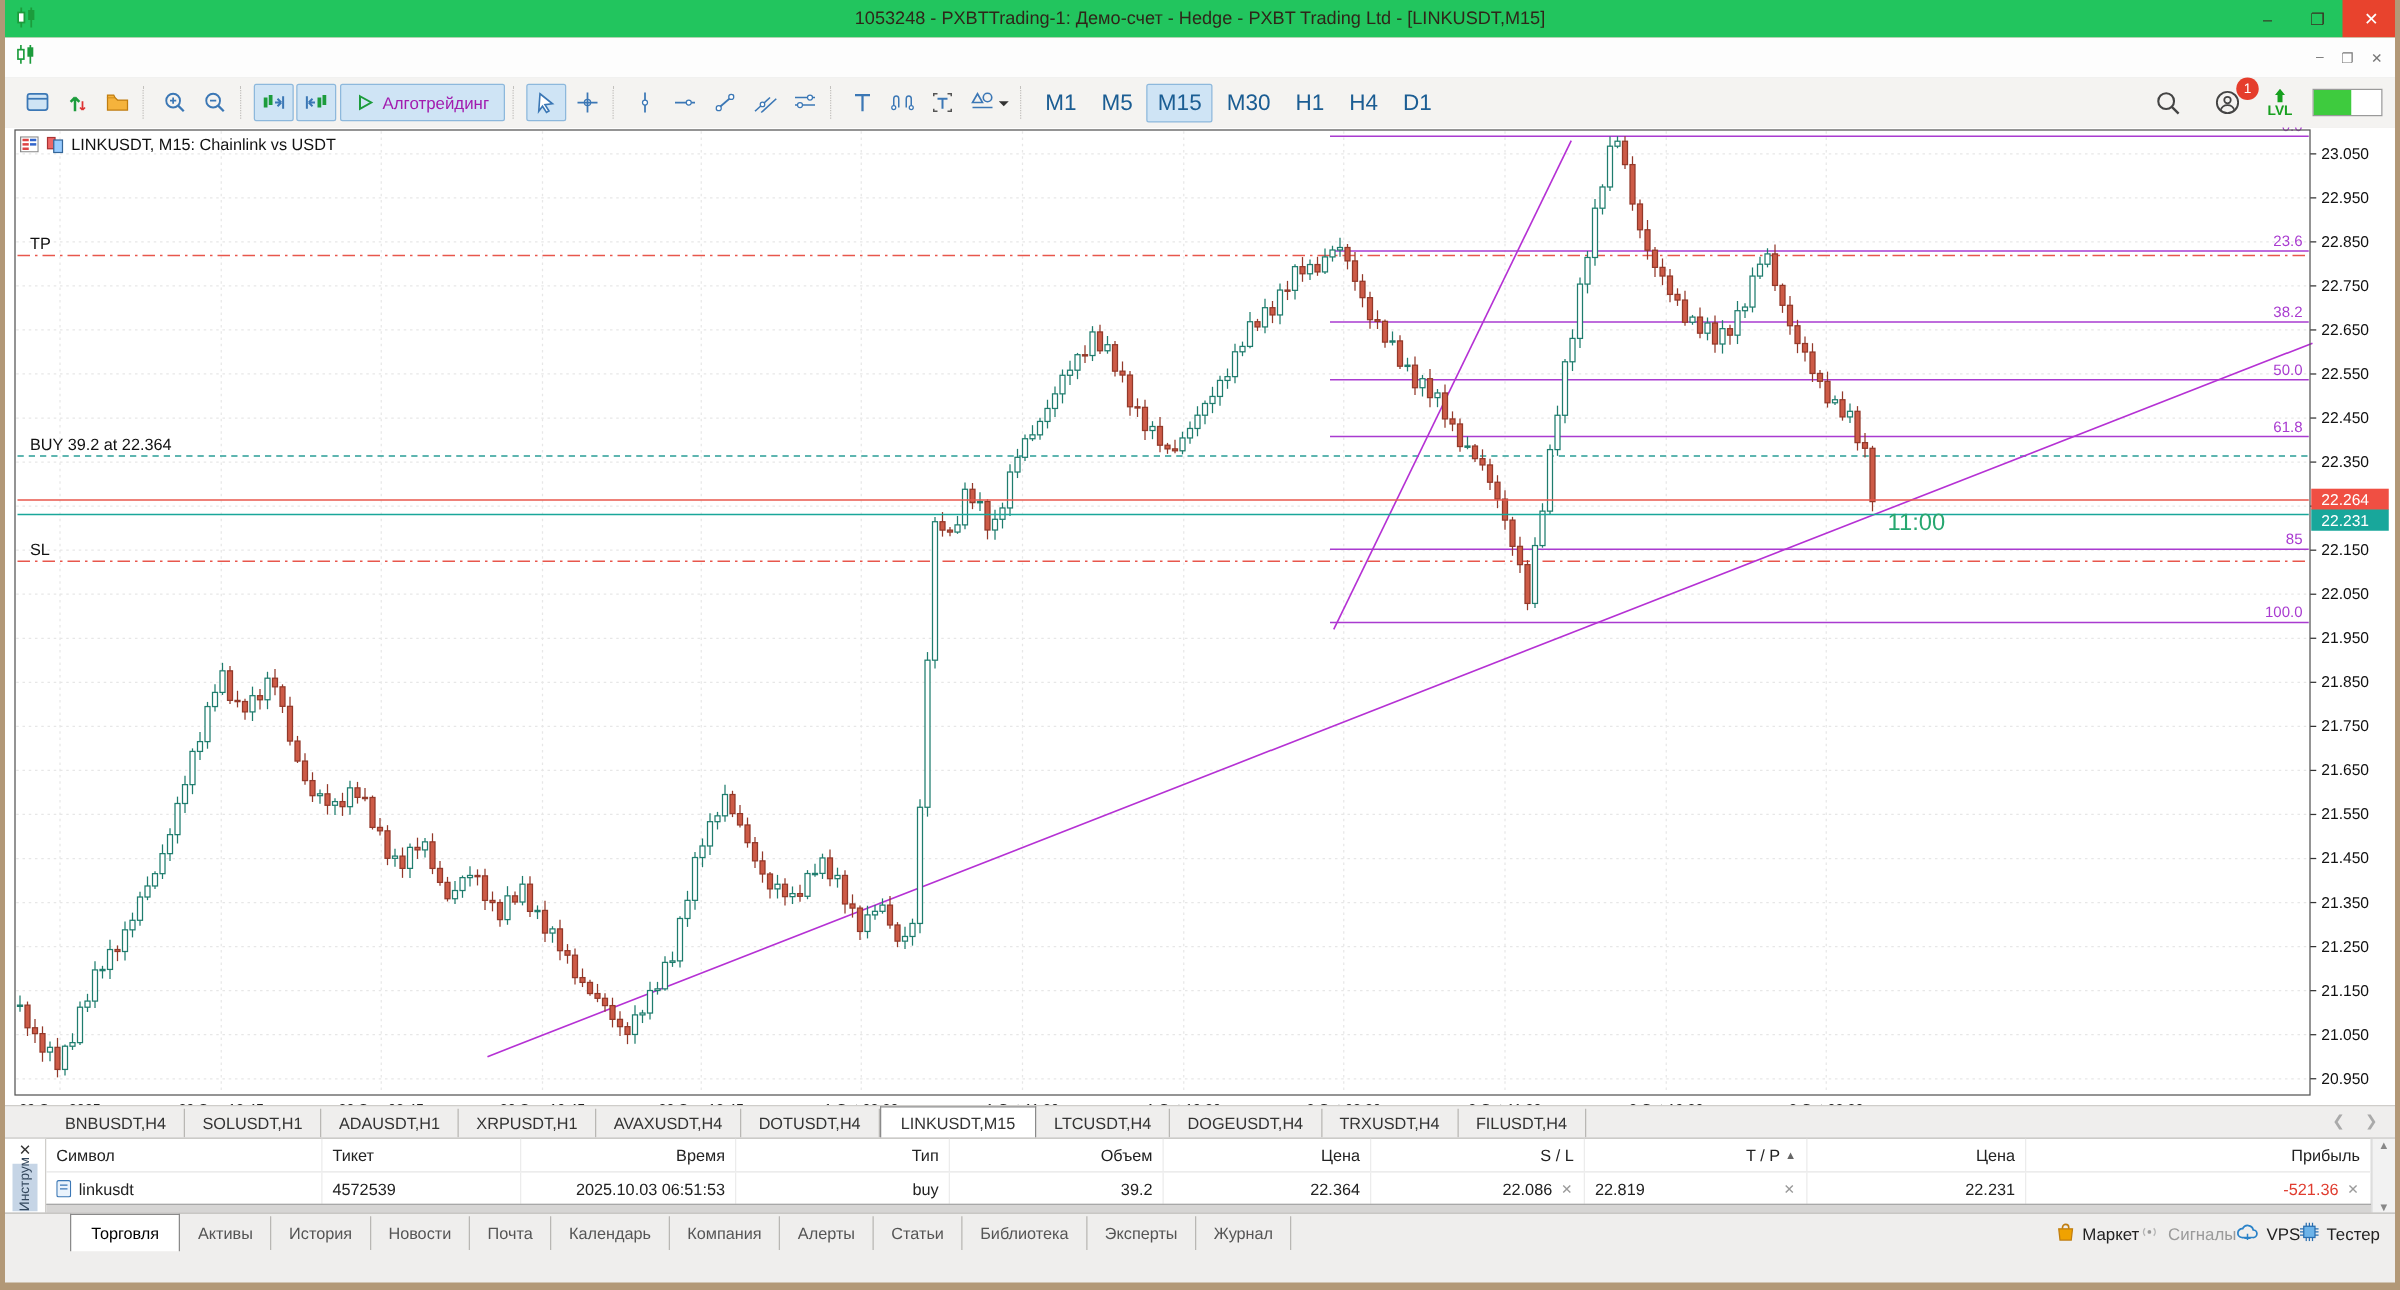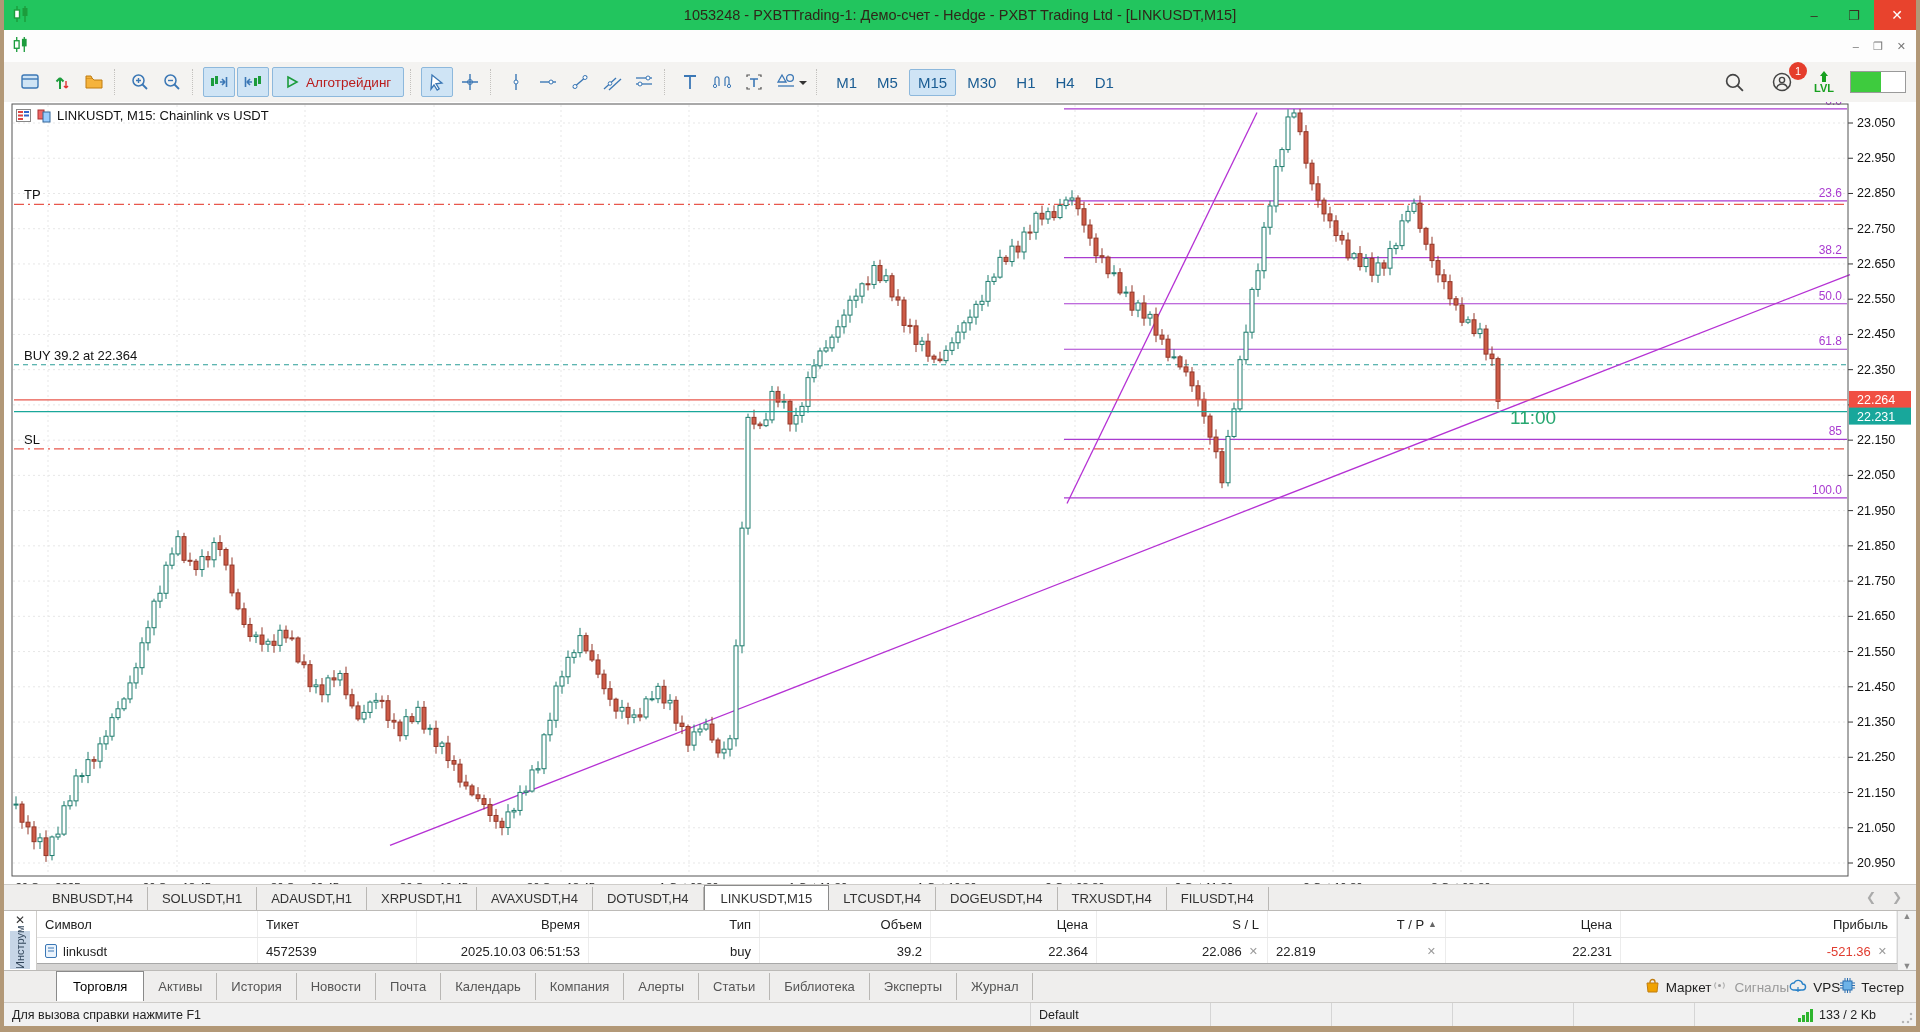--- a/index.html
+++ b/index.html
@@ -22,22 +22,22 @@
   .menu-item{padding:0 13px;font-size:13.5px;color:#111;line-height:32px;cursor:default;}
   .childctl{position:absolute;right:10px;top:0;height:32px;display:flex;align-items:center;gap:14px;
             color:#777;font-size:11px;}
   
   .toolbar{position:absolute;left:0;top:62px;width:1912px;height:40px;background:#f4f3f1;
            border-bottom:1px solid #d7d5d2;display:flex;align-items:center;}
   .tbsep{width:5px;height:26px;margin:0 4px;border-left:1px dotted #c3c1be;}
   .tbi{width:30px;height:28px;display:flex;align-items:center;justify-content:center;border-radius:2px;margin:0 1px;}
   .tbi.active{background:#cfe4f5;border:1px solid #8db8dc;}
   .algo-btn{display:flex;align-items:center;gap:7px;height:28px;padding:0 12px;background:#cfe4f5;
-            border:1px solid #8db8dc;border-radius:2px;font-size:13.5px;color:#b91c1c;margin:0 2px;}
-  .tf{font-size:15px;color:#1b5d93;padding:5px 9px;border-radius:2px;margin:0 1px;}
+            border:1px solid #8db8dc;border-radius:2px;font-size:13.5px;color:#a21caf;margin:0 2px;}
+  .tf{font-size:18px;color:#1b5d93;padding:5px 9px;border-radius:2px;margin:0 1px;}
   .tf.active{background:#cfe4f5;border:1px solid #8db8dc;padding:4px 8px;}
   .tb-right{position:absolute;right:10px;top:0;height:40px;display:flex;align-items:center;gap:16px;}
   .badge{position:absolute;top:-6px;right:-10px;background:#e53d2c;color:#fff;border-radius:9px;
          min-width:18px;height:18px;font-size:11px;display:flex;align-items:center;justify-content:center;}
   .lvl{color:#17a01f;font-size:11px;font-weight:bold;text-align:center;line-height:10px;}
   .connbar{width:54px;height:20px;border:1px solid #9a9a9a;background:#fff;position:relative;}
   .connbar>div{position:absolute;left:0;top:0;bottom:0;background:#3ecb3e;}
   
   .chart-wrap{position:absolute;left:0;top:102px;width:1912px;height:782px;background:#fff;}
   svg text{font-family:"Liberation Sans",sans-serif;}
@@ -1081,33 +1081,15 @@
         <span class="service">
           <span><svg width="15" height="15" viewBox="0 0 15 15">
               <rect x="3" y="3" width="9" height="9" fill="#6db3e8" stroke="#2a6fb0"></rect>
               <path d="M5 0v3M7.5 0v3M10 0v3M5 12v3M7.5 12v3M10 12v3M0 5h3M0 7.5h3M0 10h3M12 5h3M12 7.5h3M12 10h3" stroke="#2a6fb0"></path>
             </svg></span>
           <span>Тестер</span>
         </span>
       </span>
   </div>
 
-  <div class="statusbar">
-    <span class="sb-cell sb-help">Для вызова справки нажмите F1</span>
-    <span class="sb-cell sb-profile">Default</span>
-    <span class="sb-cell sb-empty"></span>
-    <span class="sb-cell sb-empty"></span>
-    <span class="sb-cell sb-empty"></span>
-    <span class="sb-cell sb-empty"></span>
-    <span class="sb-net">
-      <span class="bars">
-          <i style="height:4px"></i>
-          <i style="height:7px"></i>
-          <i style="height:10px"></i>
-          <i style="height:13px"></i>
-        </span>
-      <span>133 / 2 Kb</span>
-    </span>
-    <span class="grip"></span>
-  </div>
 
   <div class="bbot"></div>
 </div>
 
 </body></html>

